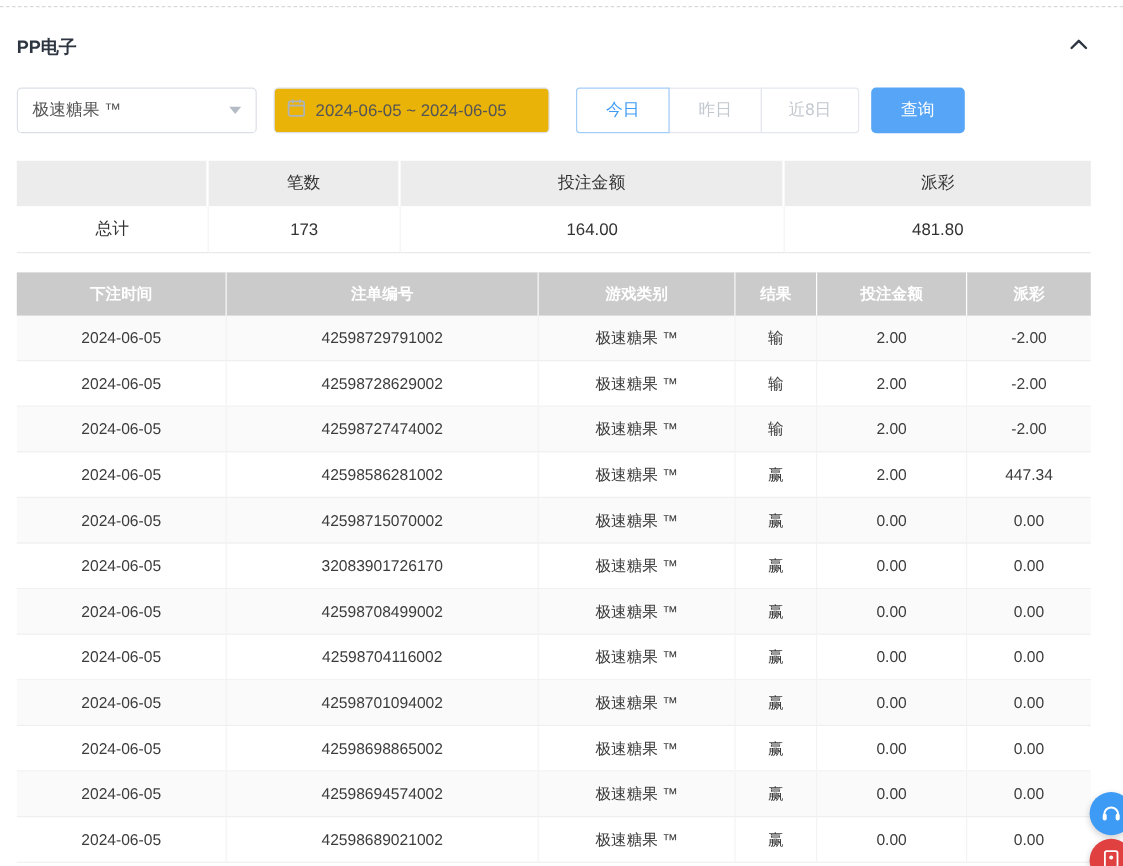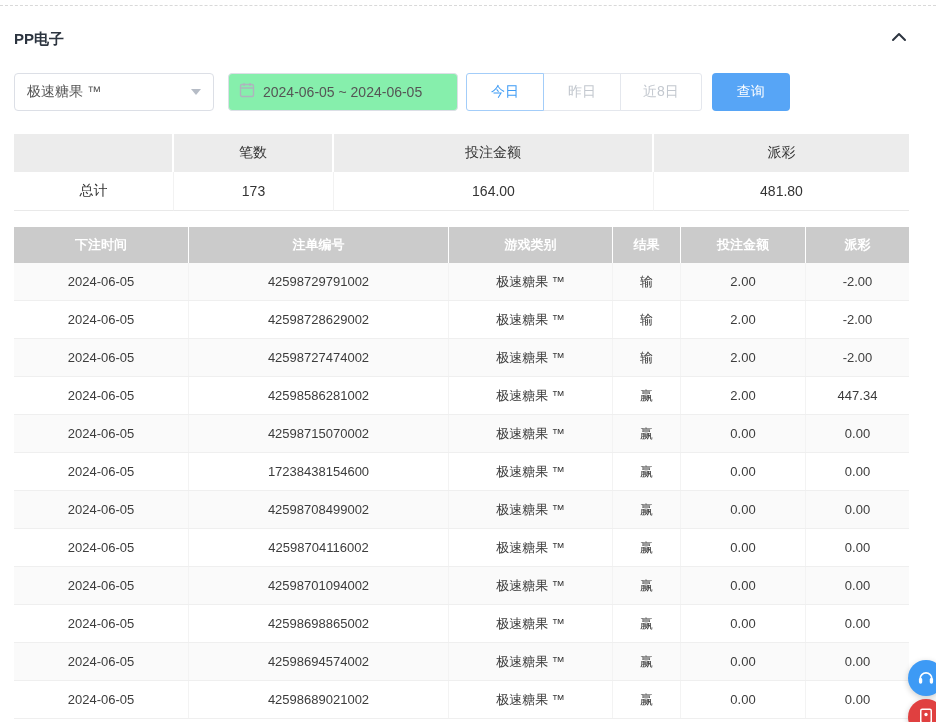--- a/index.html
+++ b/index.html
@@ -13,26 +13,26 @@
   .panel-title { font-size:15px; font-weight:bold; color:#2d3540; }
   .collapse-btn { background:none; border:none; cursor:pointer; padding:2px; line-height:0; }
 
   .filter-row { position:absolute; top:73px; left:14px; height:38px; display:flex; align-items:center; }
   .game-select { width:200px; height:38px; border:1px solid #dcdfe6; border-radius:4px;
                  display:flex; align-items:center; padding:0 12px; cursor:pointer; background:#fff; }
   .game-select .sel-text { flex:1; font-size:14px; color:#555; }
   .caret { width:0; height:0; border-left:5px solid transparent; border-right:5px solid transparent;
            border-top:6px solid #b6bcc6; }
   .date-input-wrap { margin-left:14px; width:230px; height:38px; border:1px solid #dcdfe6; border-radius:4px;
-                     display:flex; align-items:center; padding:0 10px; background:#86efac; }
+                     display:flex; align-items:center; padding:0 10px; background:#eab308; }
   .date-input-wrap svg { flex:none; margin-right:8px; }
   .date-input { border:none; outline:none; width:100%; font-size:14px; color:#555;
                 font-family:"Liberation Sans","DejaVu Sans",sans-serif; background:transparent; }
 
-  .quick-group { margin-left:8px; display:flex; }
+  .quick-group { margin-left:22px; display:flex; }
   .qbtn { height:38px; min-width:78px; padding:0 22px; background:#fff; border:1px solid #e4e7ed;
           font-size:14px; color:#c3c8cf; cursor:pointer; margin-left:-1px;
           font-family:"Liberation Sans","DejaVu Sans",sans-serif; }
   .qbtn:first-child { border-radius:3px 0 0 3px; margin-left:0; }
   .qbtn:last-child { border-radius:0 3px 3px 0; }
   .qbtn.active { color:#3f9cf5; border-color:#a3cdf9; position:relative; z-index:1; }
 
   .search-btn { margin-left:10px; height:38px; width:78px; background:#57a5f6; color:#fff;
                 border:none; border-radius:4px; font-size:14px; cursor:pointer;
                 font-family:"Liberation Sans","DejaVu Sans",sans-serif; }
@@ -172,21 +172,21 @@
         <div class="t-row">
           <div class="t-cell">2024-06-05</div>
           <div class="t-cell">42598715070002</div>
           <div class="t-cell">极速糖果 ™</div>
           <div class="t-cell">赢</div>
           <div class="t-cell">0.00</div>
           <div class="t-cell">0.00</div>
         </div>
         <div class="t-row">
           <div class="t-cell">2024-06-05</div>
-          <div class="t-cell">17238438154600</div>
+          <div class="t-cell">32083901726170</div>
           <div class="t-cell">极速糖果 ™</div>
           <div class="t-cell">赢</div>
           <div class="t-cell">0.00</div>
           <div class="t-cell">0.00</div>
         </div>
         <div class="t-row">
           <div class="t-cell">2024-06-05</div>
           <div class="t-cell">42598708499002</div>
           <div class="t-cell">极速糖果 ™</div>
           <div class="t-cell">赢</div>

